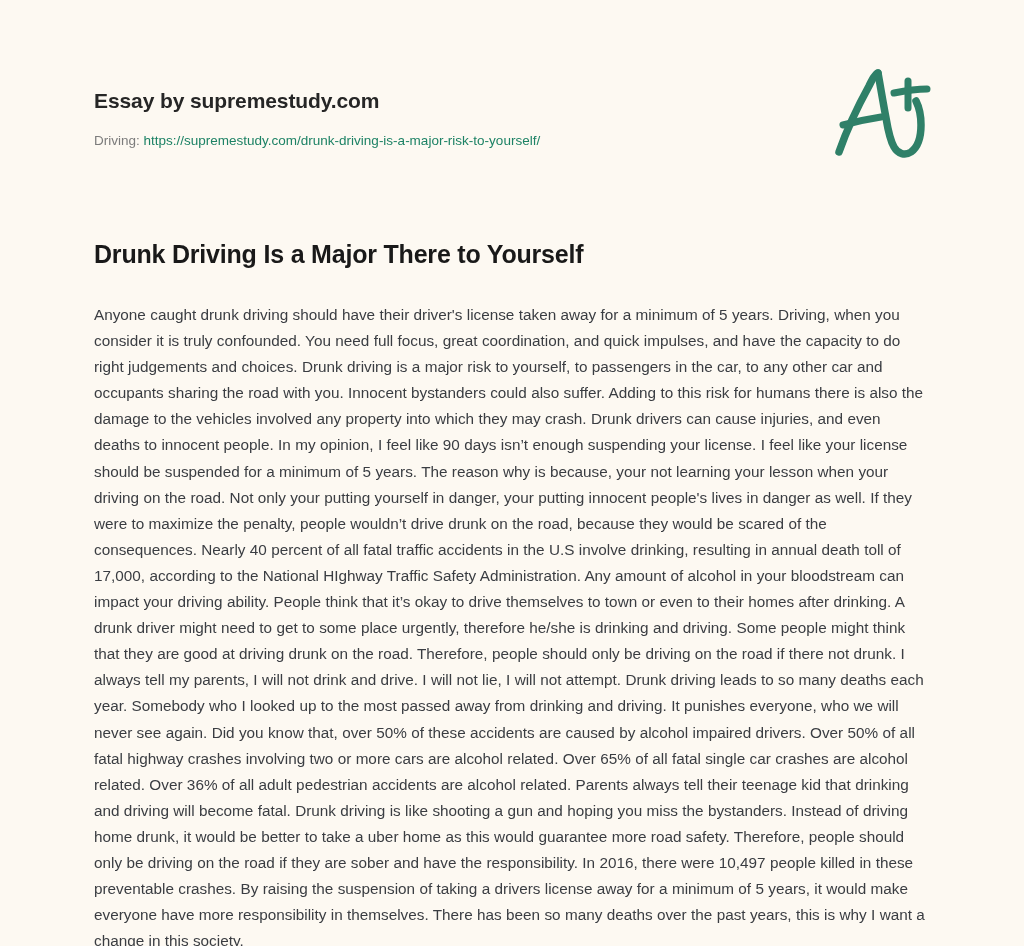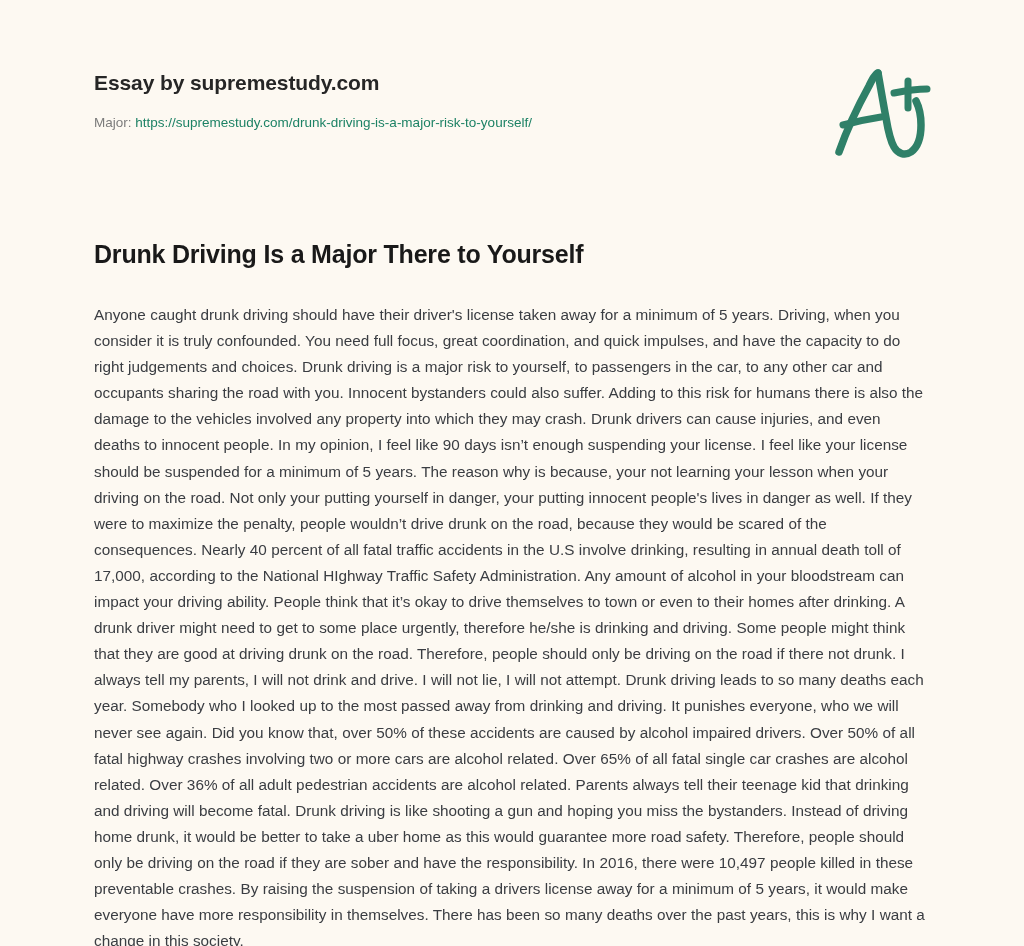--- a/index.html
+++ b/index.html
@@ -20,21 +20,21 @@
     position: relative;
     width: 1024px;
     height: 946px;
     box-sizing: border-box;
   }
 
   
   .header {
     position: absolute;
     left: 94px;
-    top: 64px;
+    top: 82px;
     right: 94px;
     height: 110px;
   }
 
   .brand-line {
     font-size: 21px;
     font-weight: bold;
     color: #262626;
     letter-spacing: -0.1px;
     line-height: 26px;
@@ -104,21 +104,21 @@
 </style>
 </head>
 <body>
 
 <div class="page">
 
   <div class="header">
     <div class="brand-line">Essay by supremestudy.com</div>
 
     <div class="source-line">
-      <span class="source-label">Major:</span>
+      <span class="source-label">Driving:</span>
       <a class="source-url" href="#">https://supremestudy.com/drunk-driving-is-a-major-risk-to-yourself/</a>
     </div>
   </div>
 
   <div class="logo">
     <svg viewBox="0 0 112 104" xmlns="http://www.w3.org/2000/svg">
       <g fill="none" stroke="#2f8068" stroke-linecap="round" stroke-linejoin="round">
 
         <path d="M11 90 C 18 70, 30 44, 41 24 C 44 18, 47 12, 50 11" stroke-width="7.5"></path>
 

